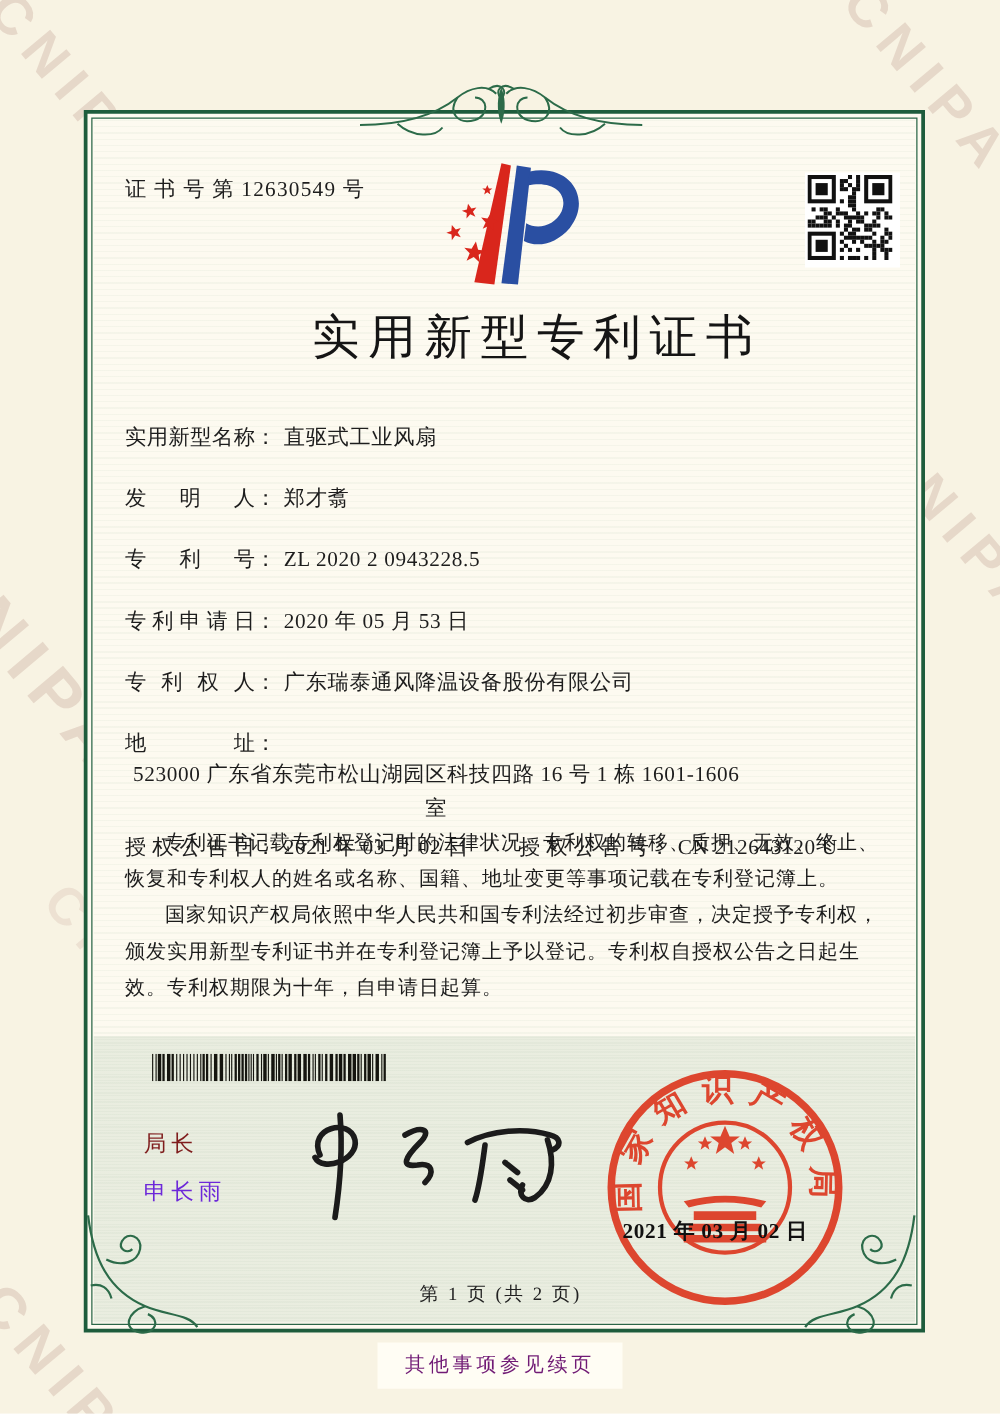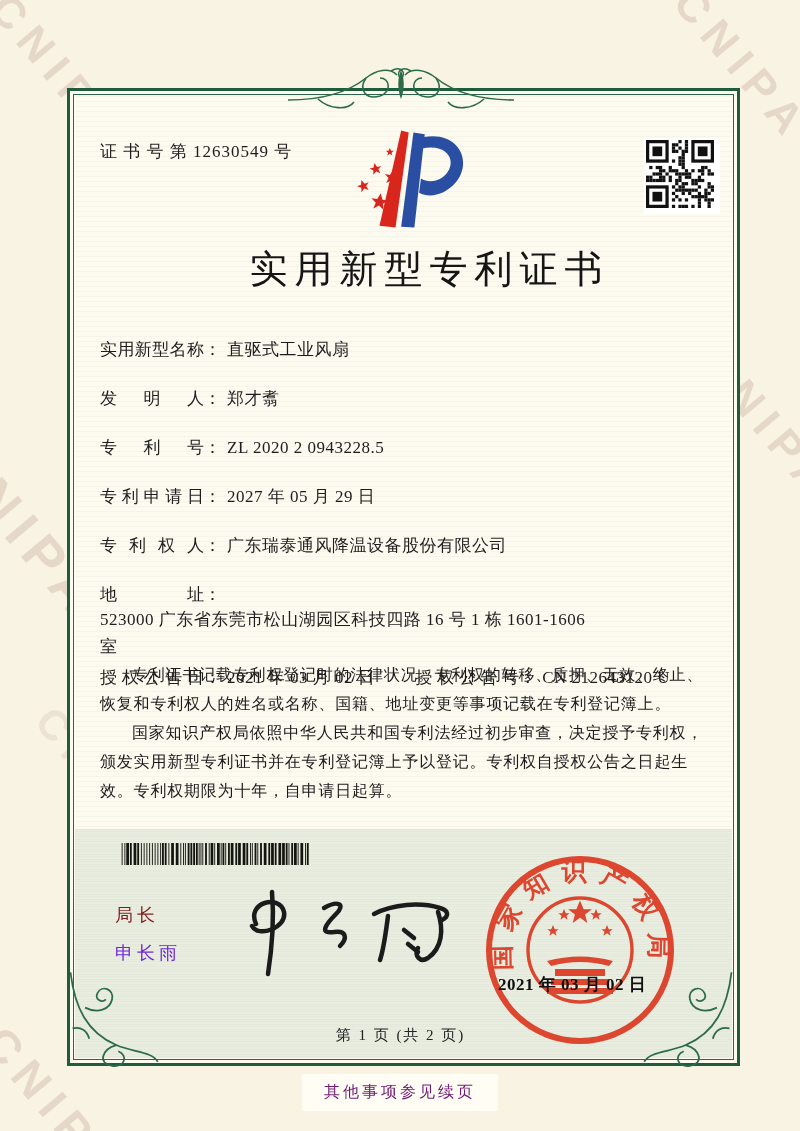--- a/index.html
+++ b/index.html
@@ -24,21 +24,21 @@
   .qr{position:absolute;left:644px;top:138px;width:72px;height:72px;background:#fff;padding:2px;}
   .title{position:absolute;left:67px;top:244px;width:725px;text-align:center;
          font-size:38px;font-weight:400;letter-spacing:7px;color:#151515;}
   
   .fields{position:absolute;left:100px;top:338px;width:612px;font-size:17px;color:#1d1d1d;}
   .frow{margin-bottom:26px;line-height:23px;}
   .flabel{display:inline-block;width:104px;text-align:justify;text-align-last:justify;vertical-align:top;}
   .fcolon{display:inline-block;margin-right:6px;vertical-align:top;}
   .fvalue{letter-spacing:.5px;}
   .addr-row{margin-bottom:6px;}
-  .addr{display:inline-block;width:498px;line-height:27px;vertical-align:top;}
+  .addr{display:inline-block;width:498px;line-height:27px;vertical-align:top;text-align:center;}
   .dual{display:flex;}
   .pair2{margin-left:40px;}
   
   .paras{position:absolute;left:100px;top:660px;width:608px;font-size:16px;line-height:29px;
          letter-spacing:.8px;color:#1b1b1b;}
   .paras p{margin:0;text-indent:2em;}
   
   .barcode{position:absolute;left:112px;top:843px;}
   
   .sig-title{position:absolute;left:115px;top:903px;font-family:"Liberation Sans","DejaVu Sans",sans-serif;
@@ -266,21 +266,21 @@
     <div class="frow">
       <span class="flabel">实用新型名称</span><span class="fcolon">：</span><span class="fvalue">直驱式工业风扇</span>
     </div>
     <div class="frow">
       <span class="flabel">发明人</span><span class="fcolon">：</span><span class="fvalue">郑才翥</span>
     </div>
     <div class="frow">
       <span class="flabel">专利号</span><span class="fcolon">：</span><span class="fvalue">ZL 2020 2 0943228.5</span>
     </div>
     <div class="frow">
-      <span class="flabel">专利申请日</span><span class="fcolon">：</span><span class="fvalue">2027 年 05 月 29 日</span>
+      <span class="flabel">专利申请日</span><span class="fcolon">：</span><span class="fvalue">2020 年 05 月 53 日</span>
     </div>
     <div class="frow">
       <span class="flabel">专利权人</span><span class="fcolon">：</span><span class="fvalue">广东瑞泰通风降温设备股份有限公司</span>
     </div>
     <div class="frow addr-row">
       <span class="flabel">地址</span><span class="fcolon">：</span><span class="fvalue addr">523000 广东省东莞市松山湖园区科技四路 16 号 1 栋 1601-1606 室</span>
     </div>
     <div class="frow dual">
       <div>
         <span class="flabel">授权公告日</span><span class="fcolon">：</span><span class="fvalue">2021 年 03 月 02 日</span>

